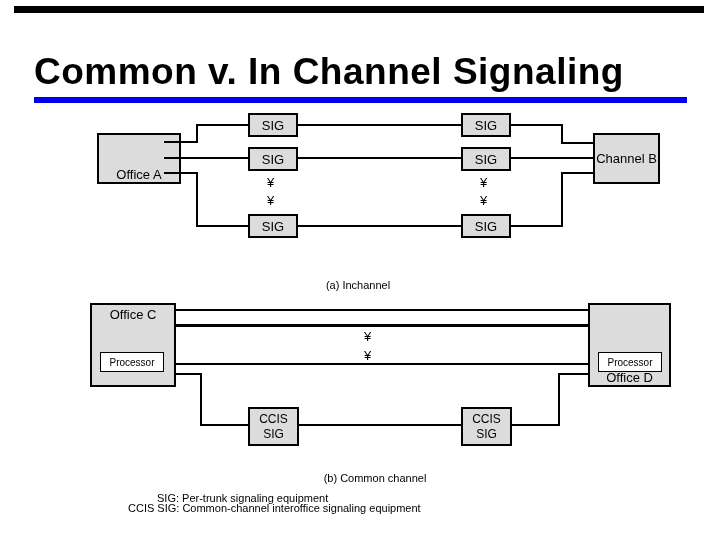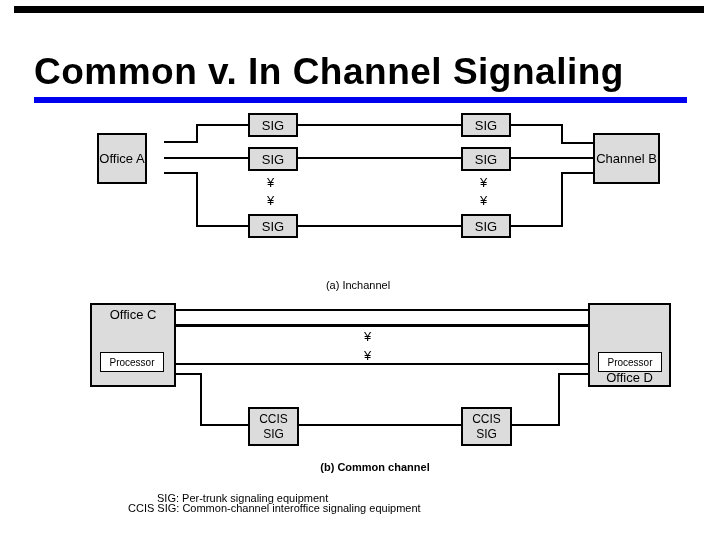--- a/index.html
+++ b/index.html
@@ -41,21 +41,21 @@
 </head>
 <body>
 
 <div class="slide">
   <div class="top-bar"></div>
   <div class="title">Common v. In Channel Signaling</div>
   <div class="title-underline"></div>
 
   <div>
 
-    <div class="box" style="left:97px;top:133px;width:50px;height:51px;">
+    <div class="box" style="left:97px;top:133px;width:84px;height:51px;align-items:flex-end;">
       <span>Office A</span>
     </div>
     <div class="box" style="left:593px;top:133px;width:67px;height:51px;">
       <span>Channel B</span>
     </div>
 
     <div class="box" style="left:248px;top:113px;width:50px;height:24px;">
       <span>SIG</span>
     </div>
     <div class="box" style="left:248px;top:147px;width:50px;height:24px;">
@@ -136,20 +136,20 @@
     </div>
 
     <div class="hline" style="left:176px;top:373px;width:26px;"></div>
     <div class="vline" style="left:200px;top:373px;height:53px;"></div>
     <div class="hline" style="left:200px;top:424px;width:48px;"></div>
     <div class="hline" style="left:299px;top:424px;width:162px;"></div>
     <div class="hline" style="left:512px;top:424px;width:48px;"></div>
     <div class="vline" style="left:558px;top:373px;height:53px;"></div>
     <div class="hline" style="left:558px;top:373px;width:30px;"></div>
 
-    <div class="caption" style="left:295px;top:461px;width:160px;font-weight:bold;">(b) Common channel</div>
+    <div class="caption" style="left:295px;top:472px;width:160px;">(b) Common channel</div>
   </div>
 
   <div>
     <div class="legend-line" style="left:128px;top:493px;">CCIS SIG: Common-channel interoffice signaling equipment</div>
     <div class="legend-line" style="left:157px;top:483px;">SIG: Per-trunk signaling equipment</div>
   </div>
 </div>
 
 </body></html>

